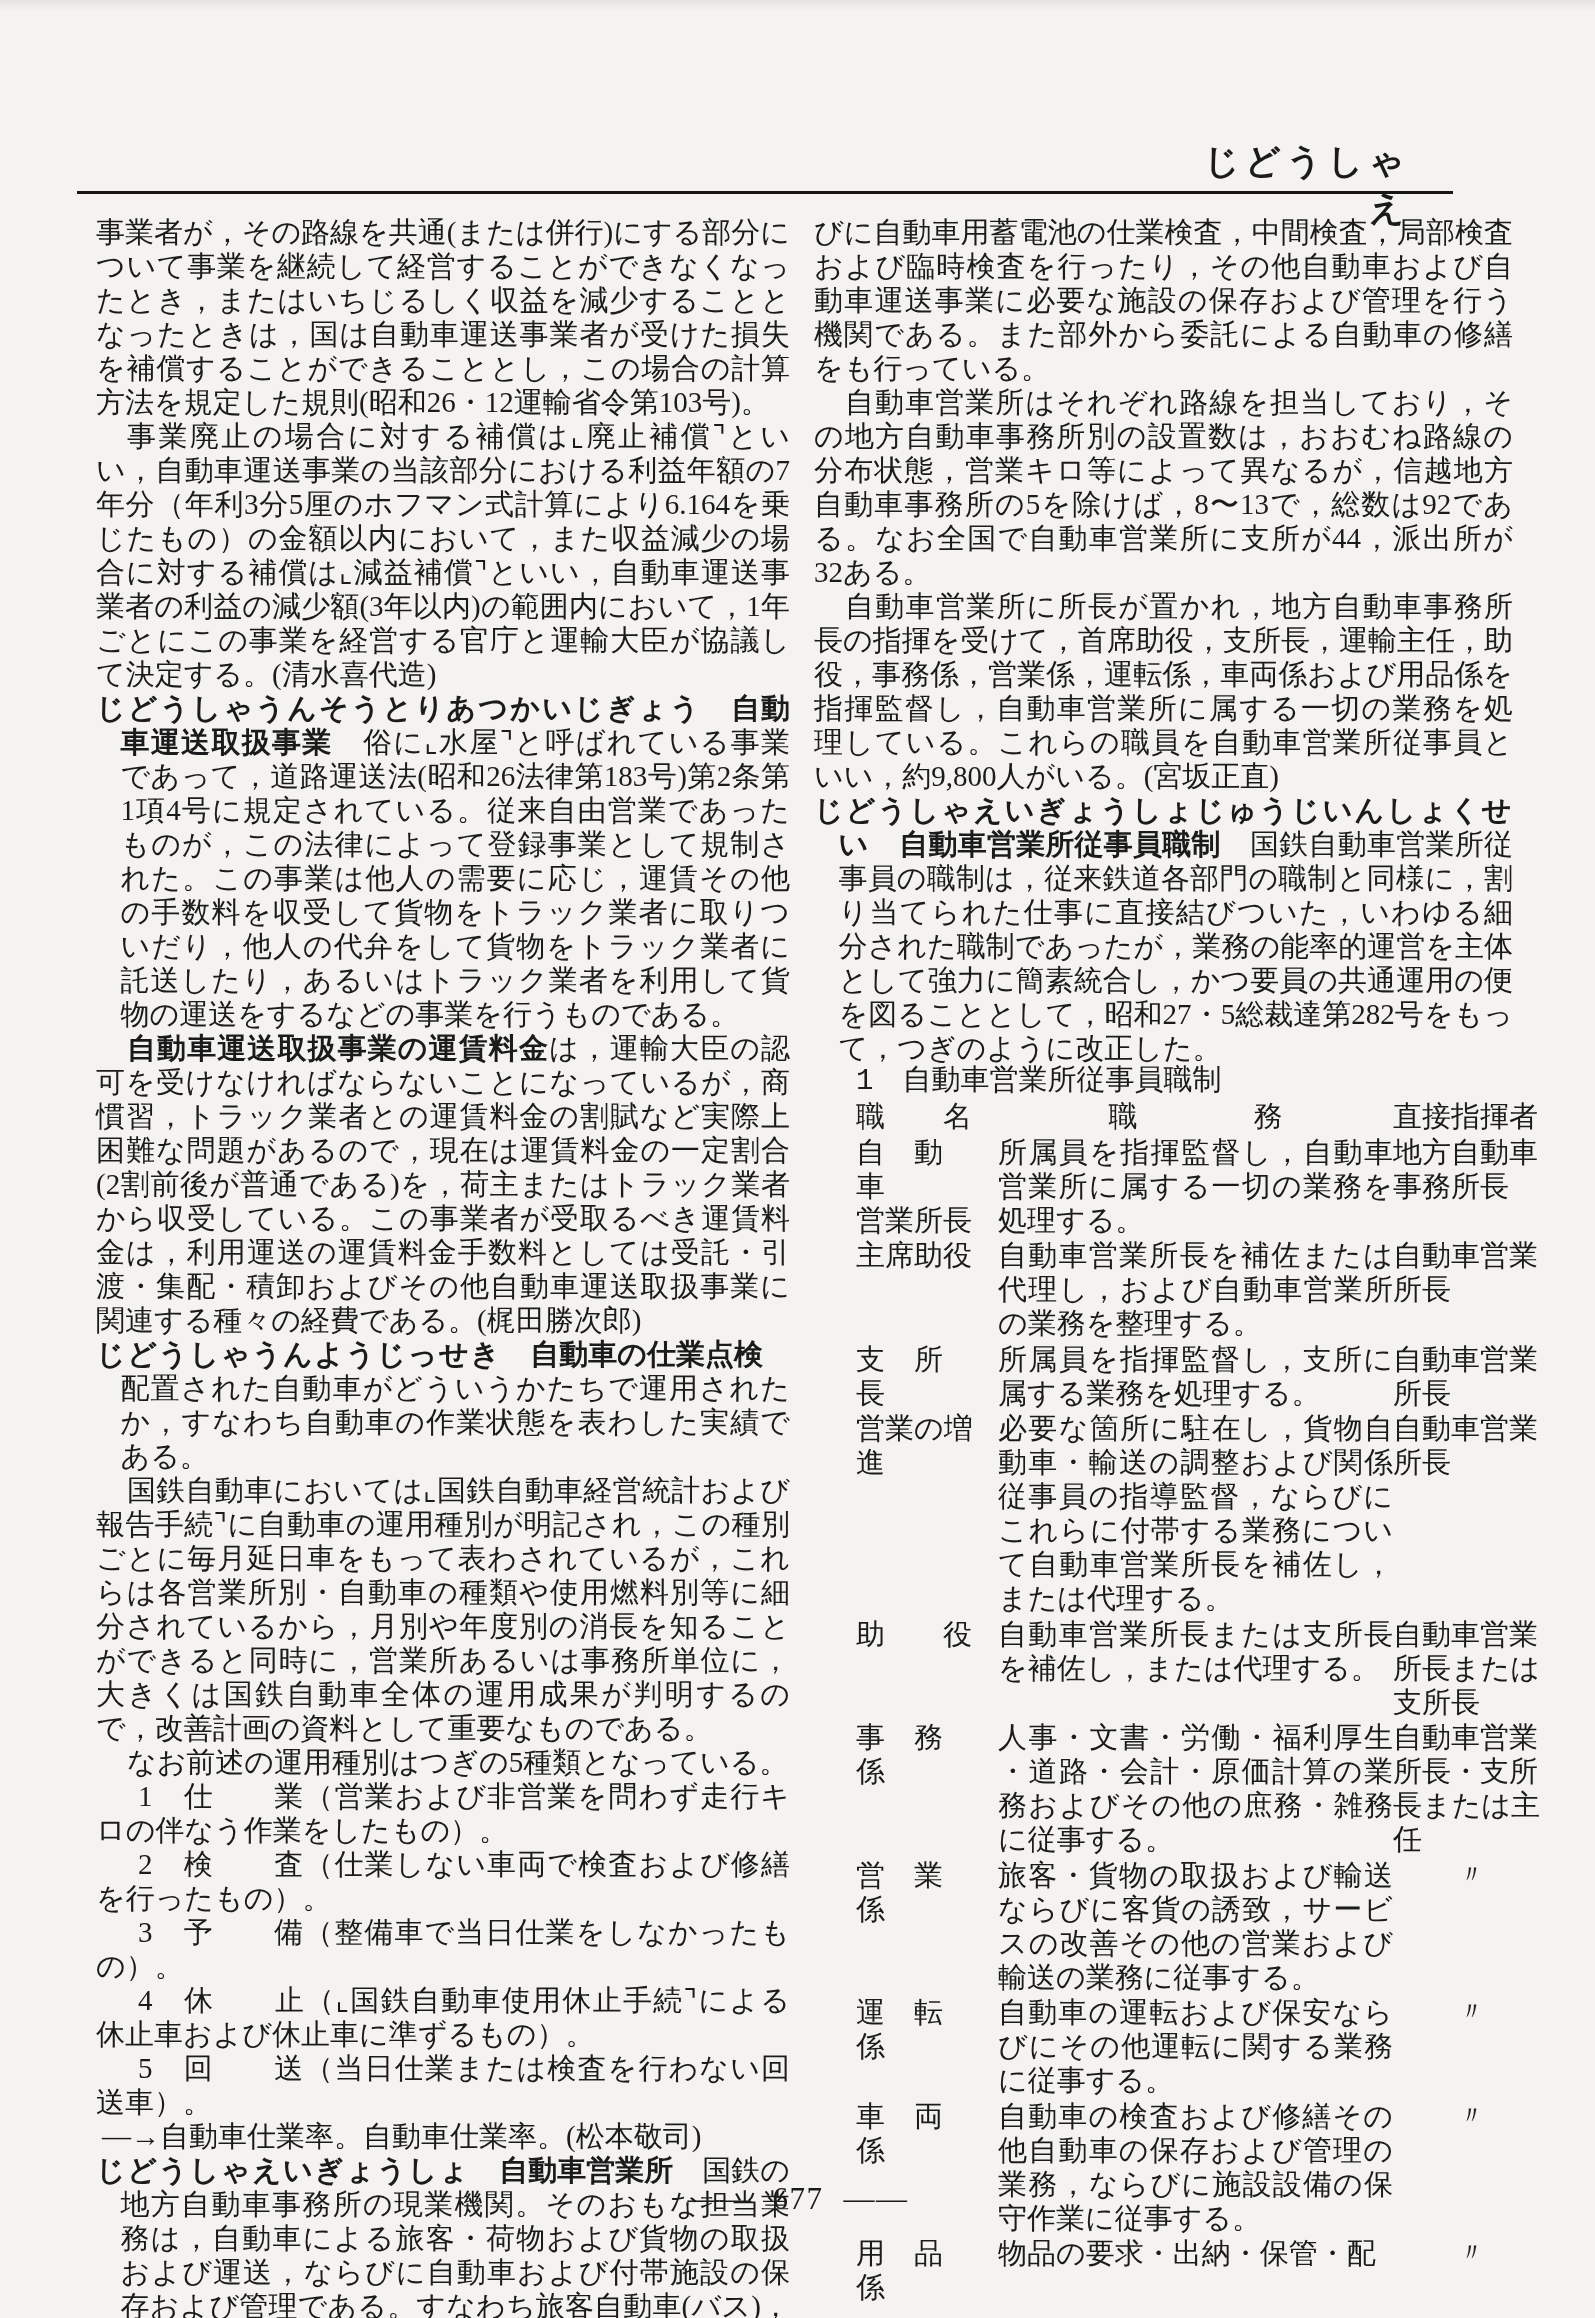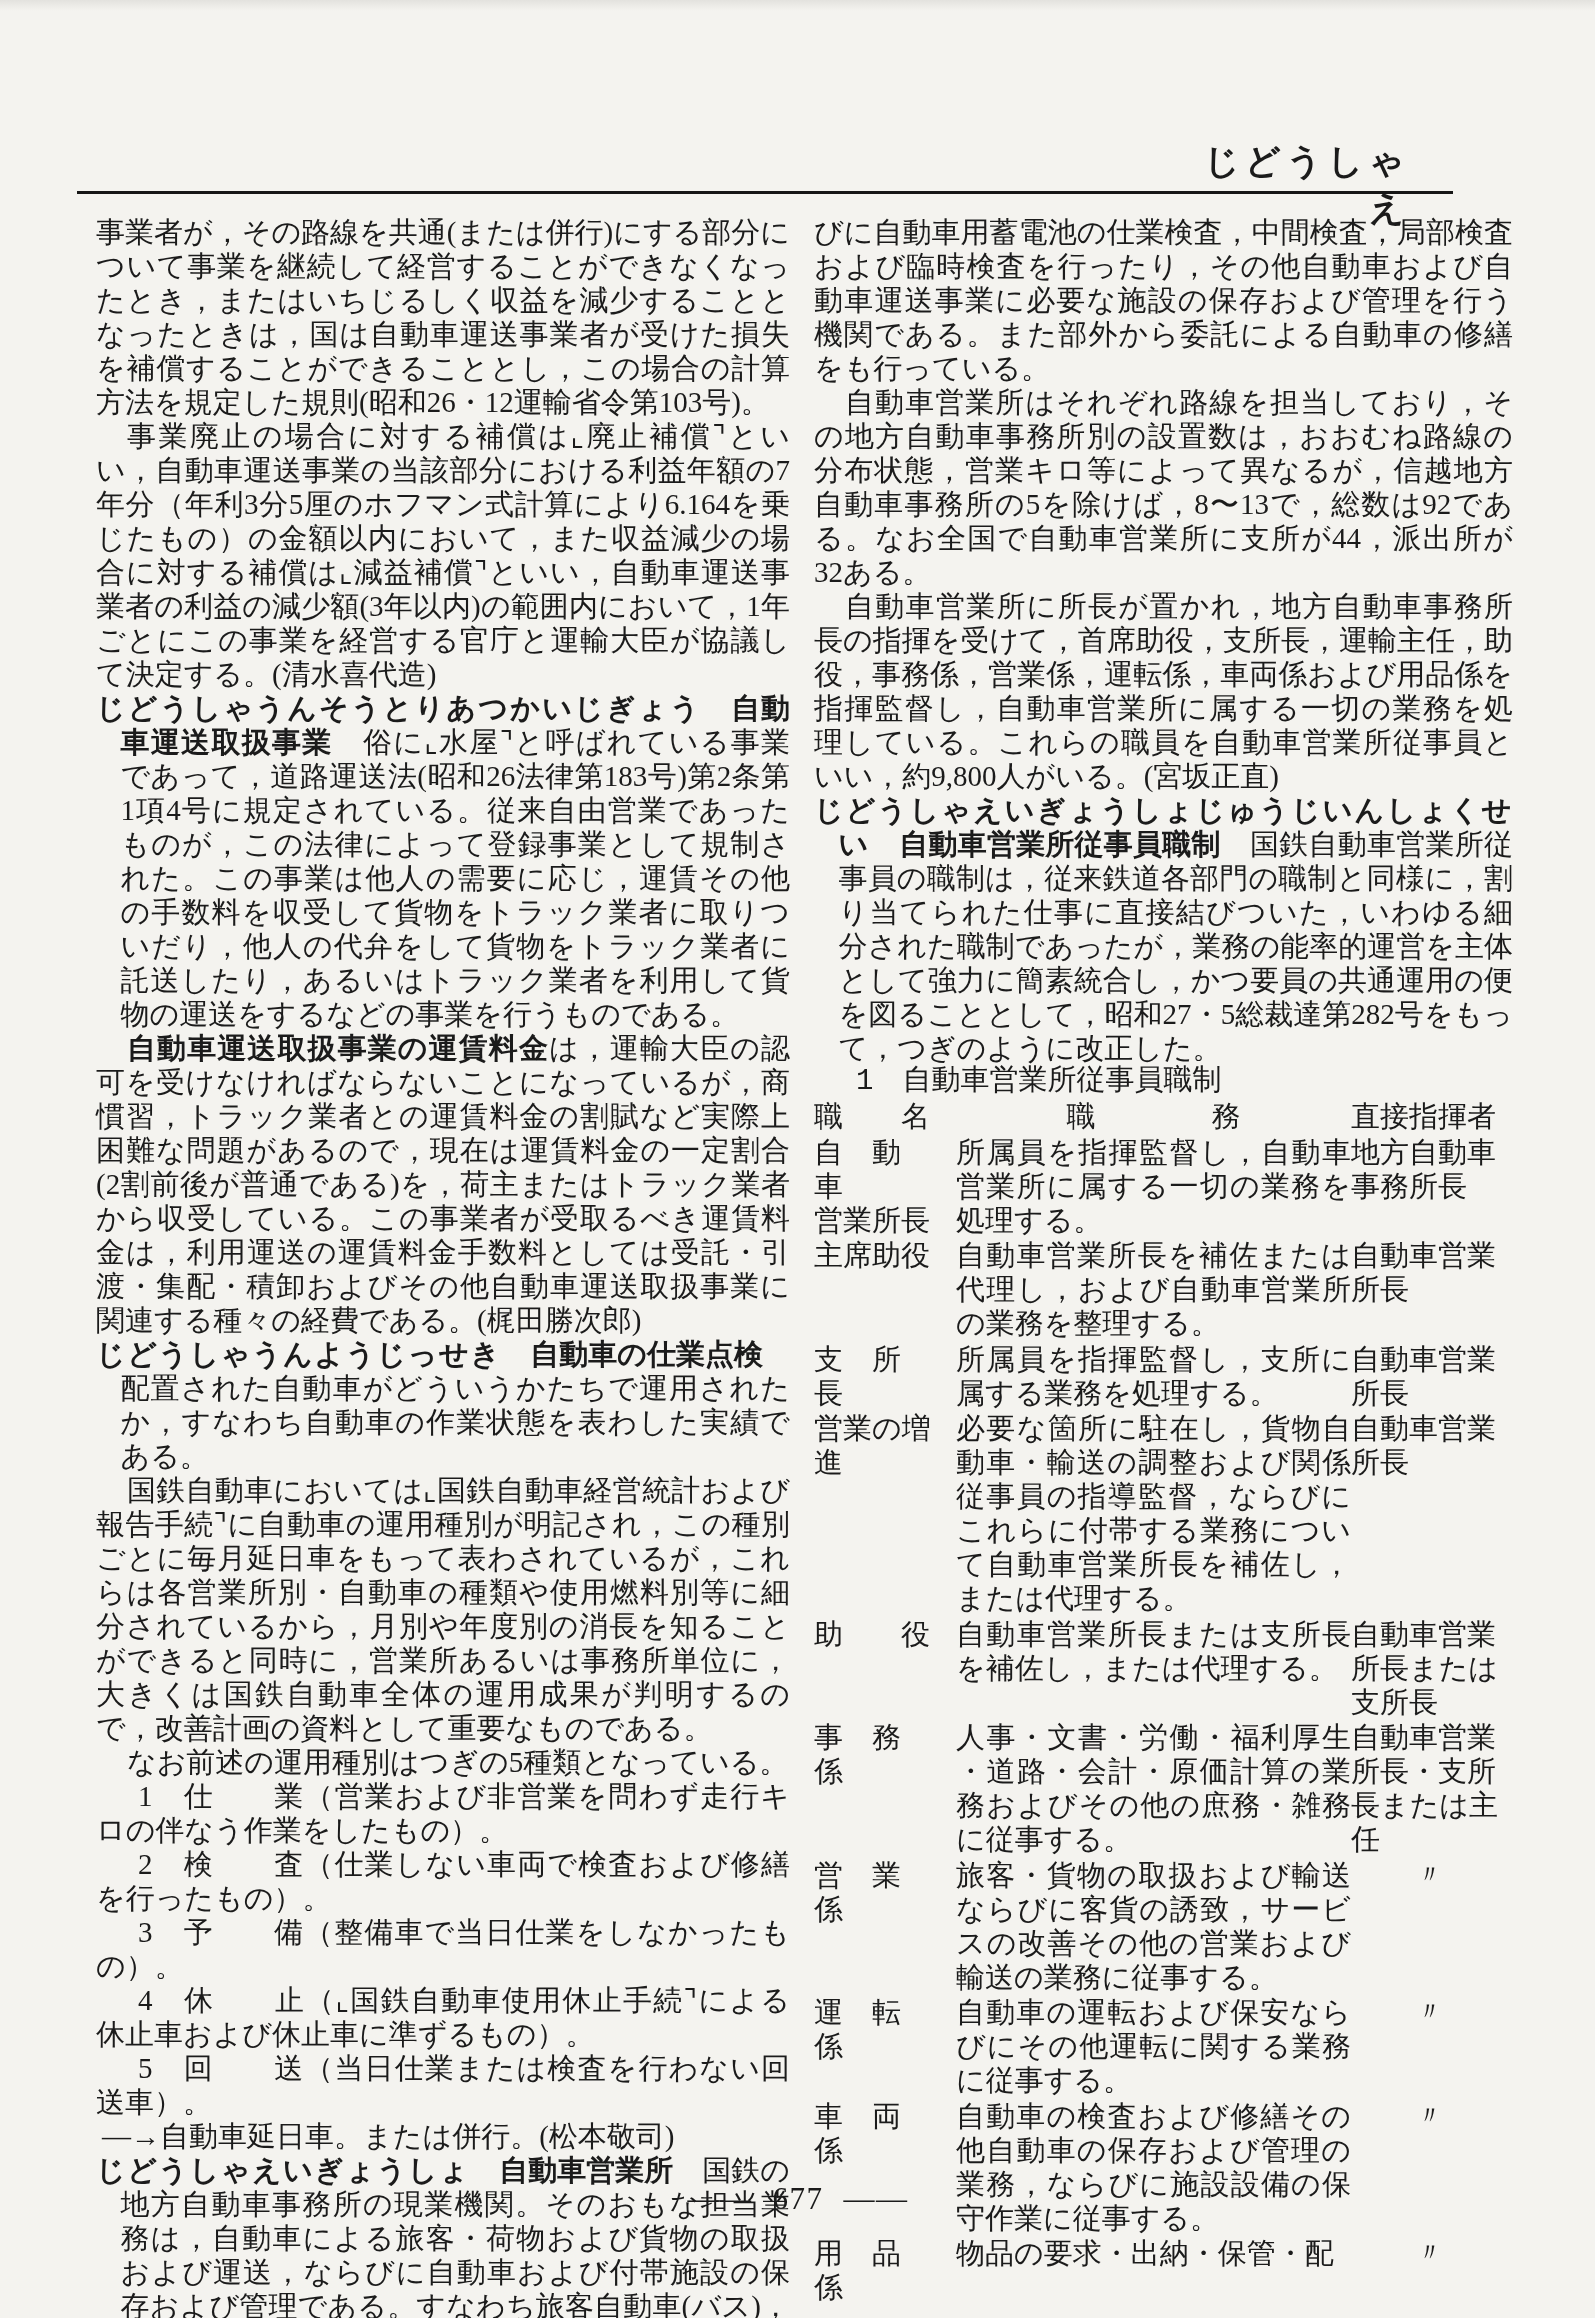--- a/index.html
+++ b/index.html
@@ -36,21 +36,21 @@
   .entry{padding-left:24.5px;text-indent:-24.5px;}
   .head{
     font-family:"Liberation Sans","DejaVu Sans",sans-serif;
     font-weight:700;
   }
   .head-kana{letter-spacing:1.5px;}
   .list-item{text-indent:42px;}
   .crossref{text-indent:6.1px;}
   .subheading{text-indent:42px;font-family:Liberation Mono, monospace;}
   .t-table{
-    width:694px;
+    margin-left:42px;width:694px;
     display:grid;
     grid-template-columns:142px 395px 157px;
     column-gap:0;row-gap:1.5px;
   }
   .t-cell{min-height:34px;}
   .t-name{
     white-space:pre-line;
     text-align:left;
   }
   .t-duty{text-align:justify;}
@@ -83,21 +83,21 @@
 
     <p class="t-para indent">国鉄自動車においては⌞国鉄自動車経営統計および報告手続⌝に自動車の運用種別が明記され，この種別ごとに毎月延日車をもって表わされているが，これらは各営業所別・自動車の種類や使用燃料別等に細分されているから，月別や年度別の消長を知ることができると同時に，営業所あるいは事務所単位に，大きくは国鉄自動車全体の運用成果が判明するので，改善計画の資料として重要なものである。</p>
     <p class="t-para indent">なお前述の運用種別はつぎの5種類となっている。</p>
 
     <p class="t-para list-item">1　仕　　業（営業および非営業を問わず走行キロの伴なう作業をしたもの）。</p>
     <p class="t-para list-item">2　検　　査（仕業しない車両で検査および修繕を行ったもの）。</p>
     <p class="t-para list-item">3　予　　備（整備車で当日仕業をしなかったもの）。</p>
     <p class="t-para list-item">4　休　　止（⌞国鉄自動車使用休止手続⌝による休止車および休止車に準ずるもの）。</p>
     <p class="t-para list-item">5　回　　送（当日仕業または検査を行わない回送車）。</p>
 
-    <p class="t-para crossref">―→自動車延日車。または併行。(松本敬司)</p>
+    <p class="t-para crossref">―→自動車仕業率。自動車仕業率。(松本敬司)</p>
 
     <p class="t-para entry"><span class="head head-kana">じどうしゃえいぎょうしょ</span><span class="head">　自動車営業所</span><span>　国鉄の地方自動車事務所の現業機関。そのおもな担当業務は，自動車による旅客・荷物および貨物の取扱および運送，ならびに自動車および付帯施設の保存および管理である。すなわち旅客自動車(バス)，貨物自動車(トラック)等を運転して旅客・荷物および貨物の輸送を行ったり，交番表により運転士および車掌を指定したり，客貨の誘致を図ったり，自動車の仕業点検，500キロ検査，1,500キロ検査，9,000キロ検査，解体検査および臨時検査なら</span></p>
   </div>
 
   <div class="col col-right">
     <p class="t-para">びに自動車用蓄電池の仕業検査，中間検査，局部検査および臨時検査を行ったり，その他自動車および自動車運送事業に必要な施設の保存および管理を行う機関である。また部外から委託による自動車の修繕をも行っている。</p>
     <p class="t-para indent">自動車営業所はそれぞれ路線を担当しており，その地方自動車事務所別の設置数は，おおむね路線の分布状態，営業キロ等によって異なるが，信越地方自動車事務所の5を除けば，8〜13で，総数は92である。なお全国で自動車営業所に支所が44，派出所が32ある。</p>
     <p class="t-para indent">自動車営業所に所長が置かれ，地方自動車事務所長の指揮を受けて，首席助役，支所長，運輸主任，助役，事務係，営業係，運転係，車両係および用品係を指揮監督し，自動車営業所に属する一切の業務を処理している。これらの職員を自動車営業所従事員といい，約9,800人がいる。(宮坂正直)</p>
 
     <p class="t-para entry"><span class="head head-kana">じどうしゃえいぎょうしょじゅうじいんしょくせい</span><span class="head">　自動車営業所従事員職制</span><span>　国鉄自動車営業所従事員の職制は，従来鉄道各部門の職制と同様に，割り当てられた仕事に直接結びついた，いわゆる細分された職制であったが，業務の能率的運営を主体として強力に簡素統合し，かつ要員の共通運用の便を図ることとして，昭和27・5総裁達第282号をもって，つぎのように改正した。</span></p>

